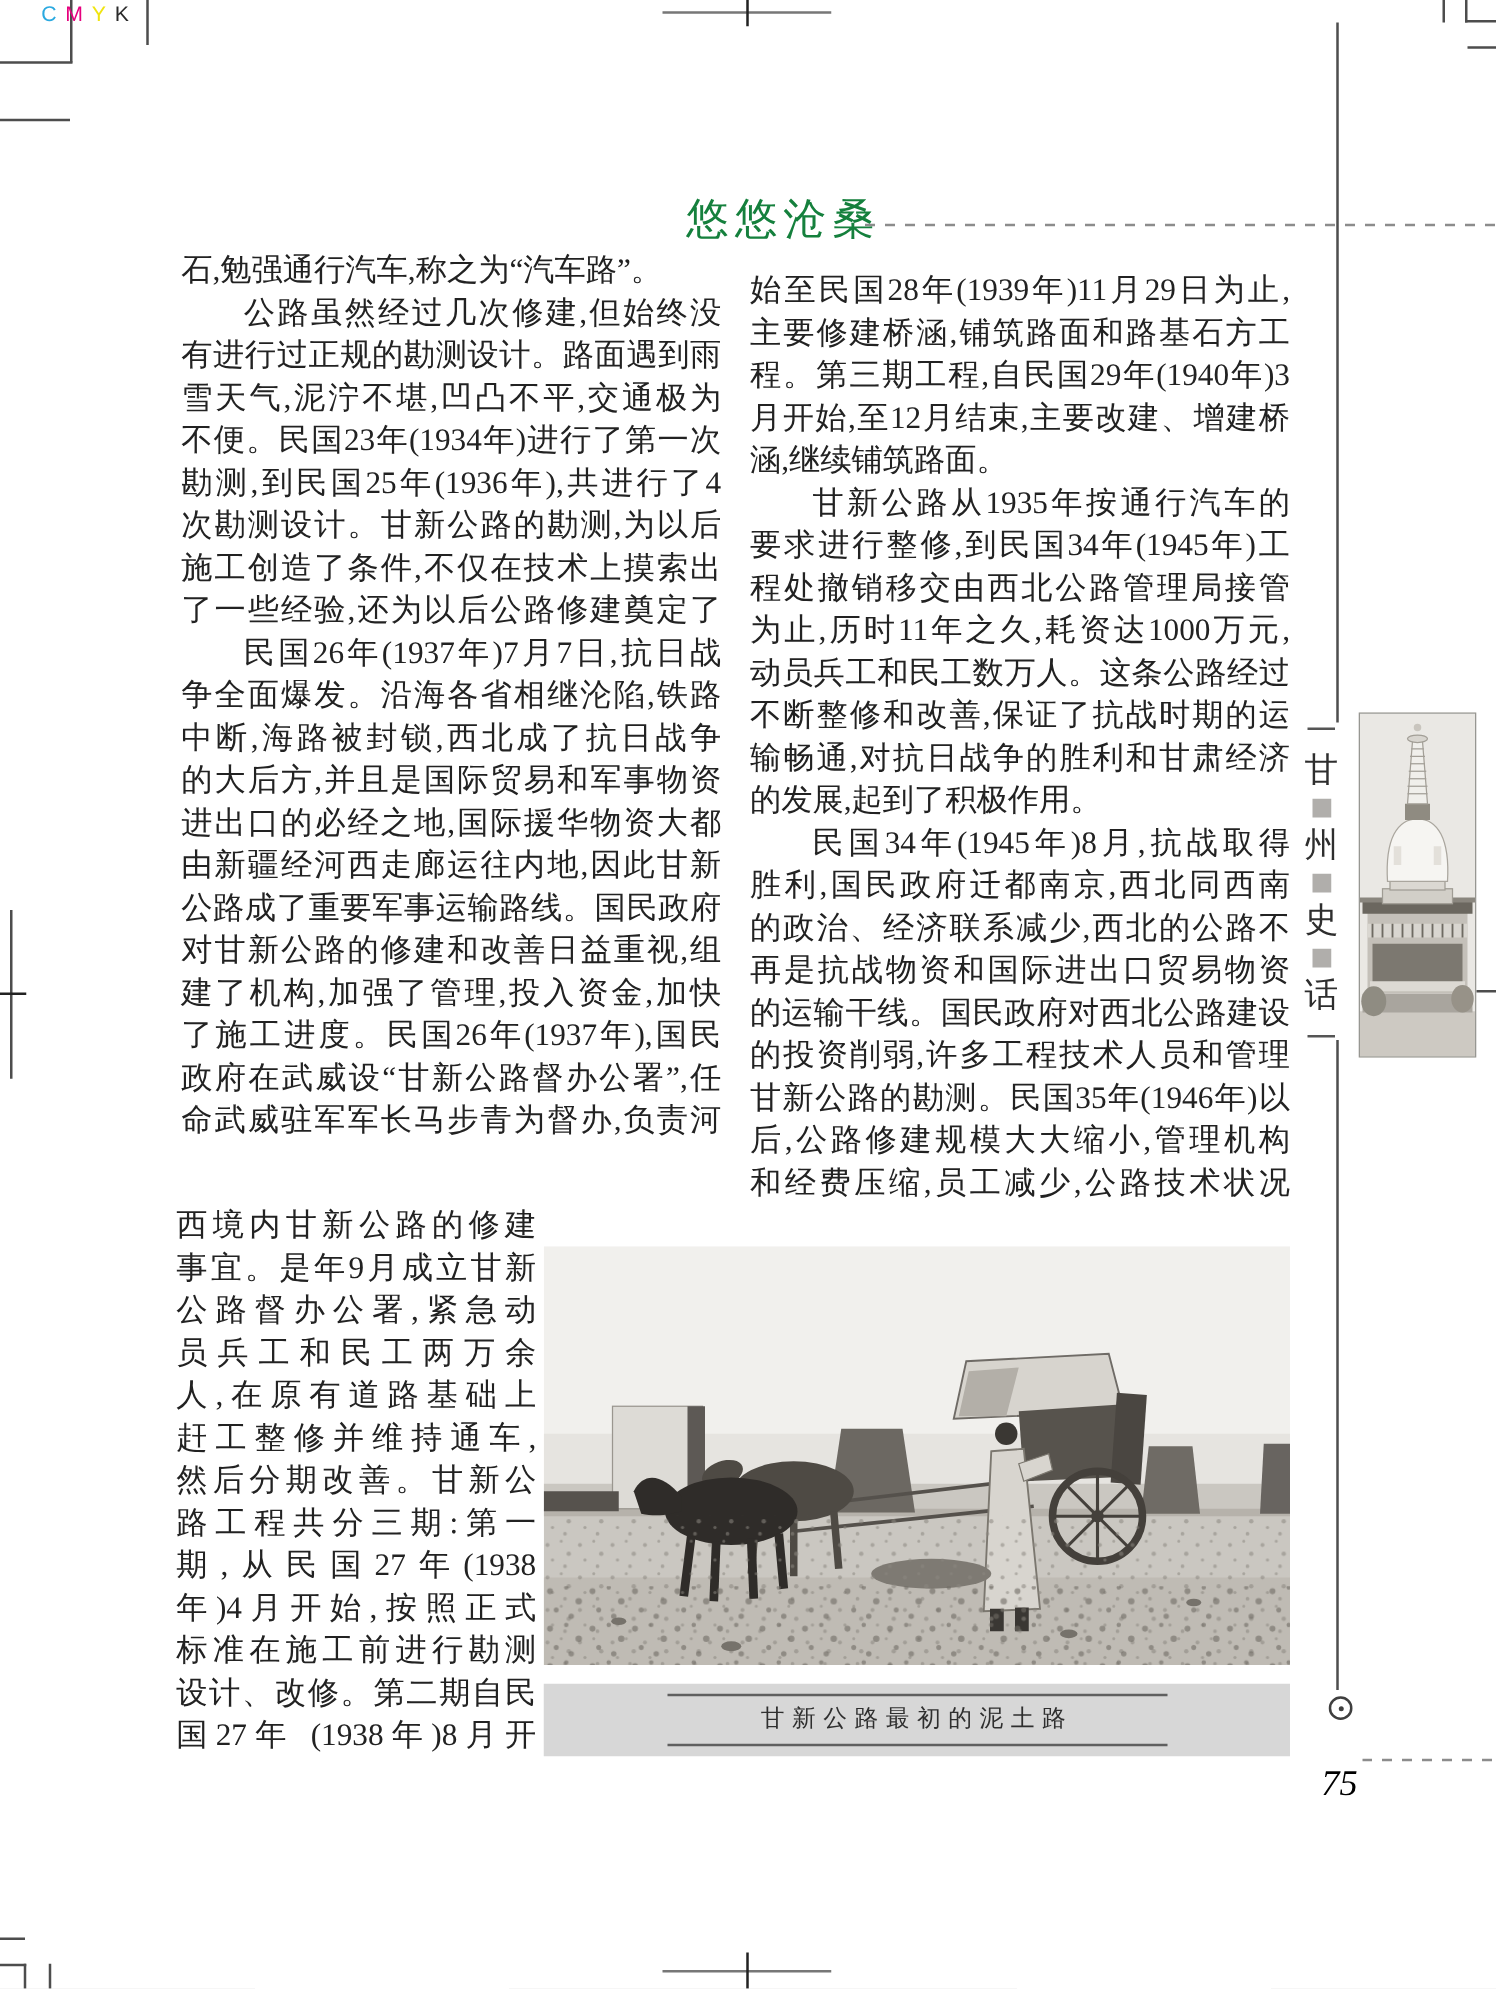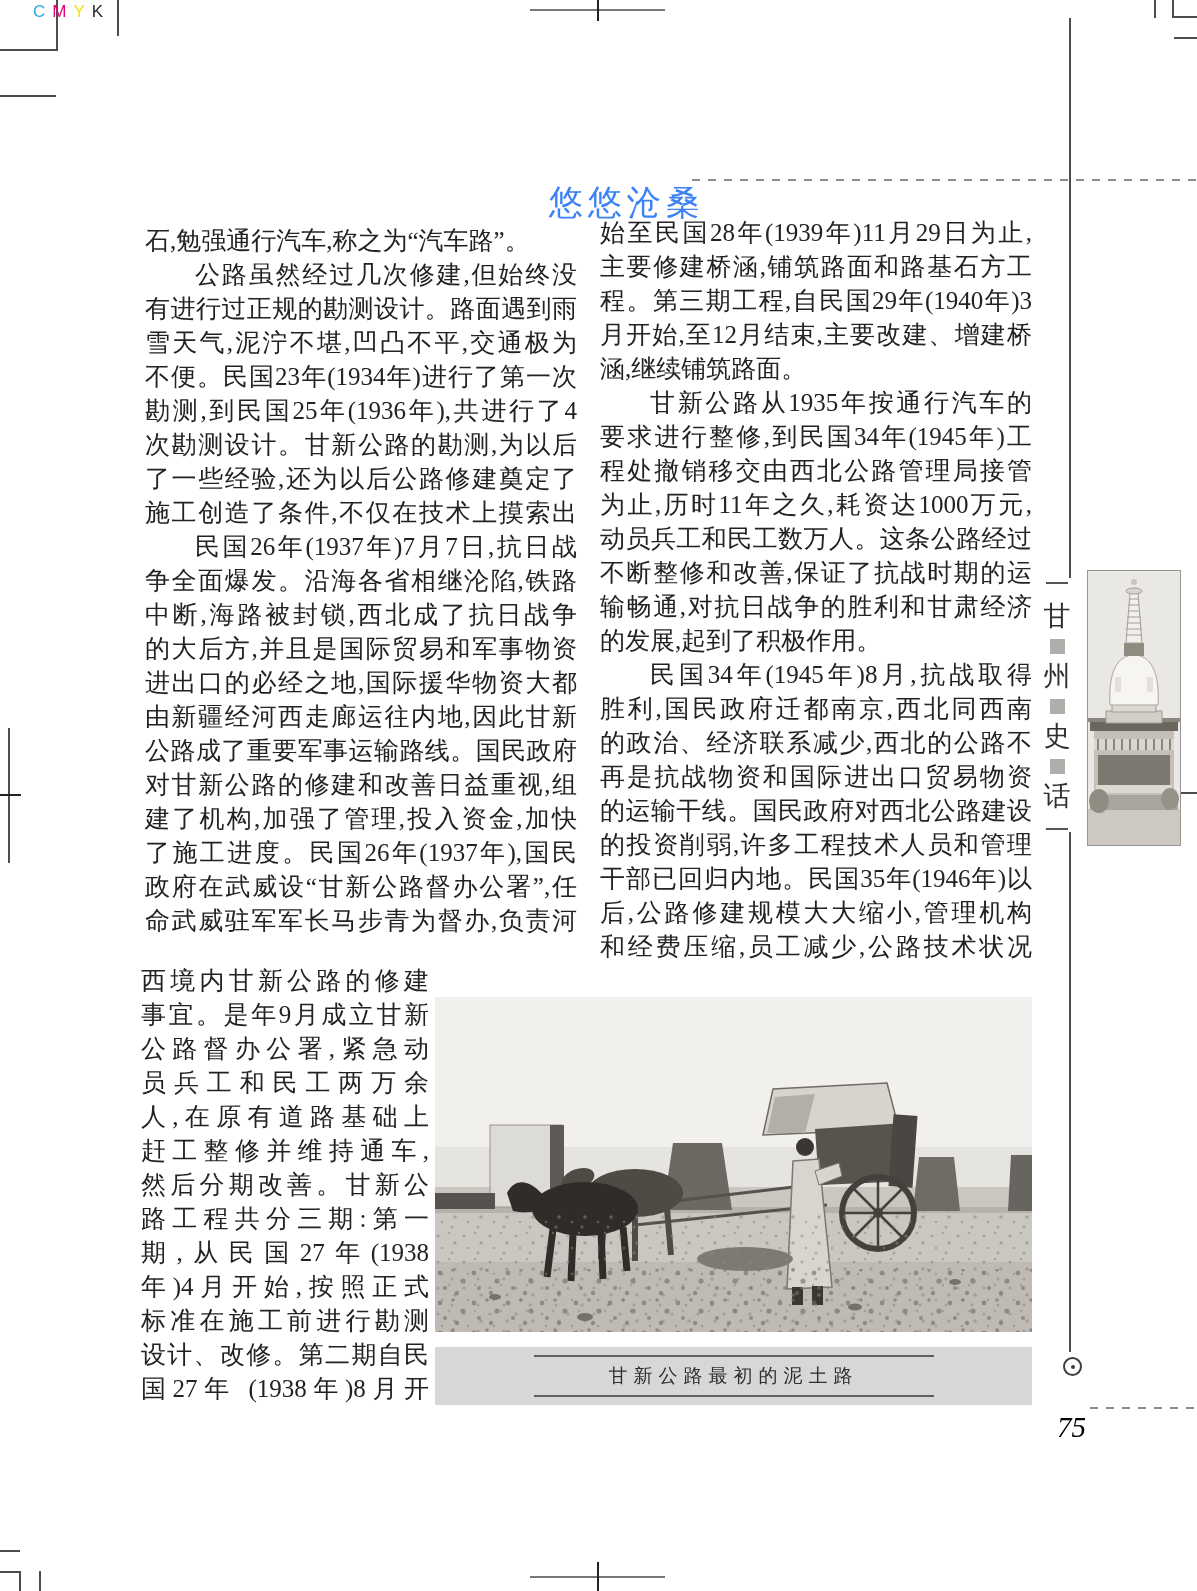--- a/index.html
+++ b/index.html
@@ -4,21 +4,21 @@
 <style>
   html,body{margin:0;padding:0;background:#e9e9e9;}
   .page{position:relative;width:1197px;height:1591px;background:#ffffff;overflow:hidden;
         font-family:"Liberation Serif","DejaVu Serif",serif;color:#222;}
   
   .mark{position:absolute;background:#4d4d4d;}
   .cmyk{position:absolute;left:33px;top:2px;font-family:"Liberation Sans","DejaVu Sans",sans-serif;
         font-size:17px;letter-spacing:7px;font-weight:400;}
   
   .header-title{position:absolute;left:549px;top:152px;font-size:34px;letter-spacing:5px;
-        color:#3b82f6;font-weight:400;margin-top:28px;}
+        color:#15803d;font-weight:400;}
   .dash-h{position:absolute;height:2px;
         background:repeating-linear-gradient(90deg,#8c8c8c 0 8px,transparent 8px 16px);}
   
   .col{position:absolute;}
   .line{font-size:25px;line-height:34px;text-align:justify;text-align-last:justify;
         text-justify:inter-character;white-space:nowrap0;}
   .line.nj{text-align:left;text-align-last:left;}
   .line.ind{text-indent:2em;}
   
   .vrule{position:absolute;left:1069px;width:2px;background:#4e4e4e;}
@@ -143,30 +143,30 @@
           <line x1="38" y1="64" x2="54" y2="64"></line>
         </g>
         <ellipse cx="46" cy="20" rx="8" ry="3" fill="#d8d5cf" stroke="#a39f97" stroke-width="1"></ellipse>
         <circle cx="46" cy="11" r="3" fill="#c9c5be"></circle>
       </g>
       <ellipse cx="11" cy="230" rx="10" ry="12" fill="#8f8c82"></ellipse>
       <ellipse cx="82" cy="228" rx="9" ry="11" fill="#979288"></ellipse>
     </svg>
   </div>
 
-  <div class="col" style="left:145px;top:224px;width:432px;">
+  <div class="col" style="left:145px;top:200px;width:432px;">
       <div class="line nj">石,勉强通行汽车,称之为“汽车路”。</div>
       <div class="line ind">公路虽然经过几次修建,但始终没</div>
       <div class="line">有进行过正规的勘测设计。路面遇到雨</div>
       <div class="line">雪天气,泥泞不堪,凹凸不平,交通极为</div>
       <div class="line">不便。民国23年(1934年)进行了第一次</div>
       <div class="line">勘测,到民国25年(1936年),共进行了4</div>
       <div class="line">次勘测设计。甘新公路的勘测,为以后</div>
+      <div class="line">施工创造了条件,不仅在技术上摸索出</div>
       <div class="line">了一些经验,还为以后公路修建奠定了</div>
-      <div class="line">施工创造了条件,不仅在技术上摸索出</div>
       <div class="line ind">民国26年(1937年)7月7日,抗日战</div>
       <div class="line">争全面爆发。沿海各省相继沦陷,铁路</div>
       <div class="line">中断,海路被封锁,西北成了抗日战争</div>
       <div class="line">的大后方,并且是国际贸易和军事物资</div>
       <div class="line">进出口的必经之地,国际援华物资大都</div>
       <div class="line">由新疆经河西走廊运往内地,因此甘新</div>
       <div class="line">公路成了重要军事运输路线。国民政府</div>
       <div class="line">对甘新公路的修建和改善日益重视,组</div>
       <div class="line">建了机构,加强了管理,投入资金,加快</div>
       <div class="line">了施工进度。民国26年(1937年),国民</div>
@@ -201,21 +201,21 @@
       <div class="line">动员兵工和民工数万人。这条公路经过</div>
       <div class="line">不断整修和改善,保证了抗战时期的运</div>
       <div class="line">输畅通,对抗日战争的胜利和甘肃经济</div>
       <div class="line nj">的发展,起到了积极作用。</div>
       <div class="line ind">民国34年(1945年)8月,抗战取得</div>
       <div class="line">胜利,国民政府迁都南京,西北同西南</div>
       <div class="line">的政治、经济联系减少,西北的公路不</div>
       <div class="line">再是抗战物资和国际进出口贸易物资</div>
       <div class="line">的运输干线。国民政府对西北公路建设</div>
       <div class="line">的投资削弱,许多工程技术人员和管理</div>
-      <div class="line">干部已回归内地。民国35年(1946年)以</div>
+      <div class="line">甘新公路的勘测。民国35年(1946年)以</div>
       <div class="line">后,公路修建规模大大缩小,管理机构</div>
       <div class="line">和经费压缩,员工减少,公路技术状况</div>
     </div>
 
   <div class="photo">
     <svg width="597" height="335" viewBox="0 0 597 335" xmlns="http://www.w3.org/2000/svg">
       <defs>
         <pattern id="gravel1" width="26" height="26" patternUnits="userSpaceOnUse">
           <circle cx="3" cy="5" r="1.6" fill="#8b8780"></circle>
             <circle cx="14" cy="2" r="1.2" fill="#8b8780"></circle>

